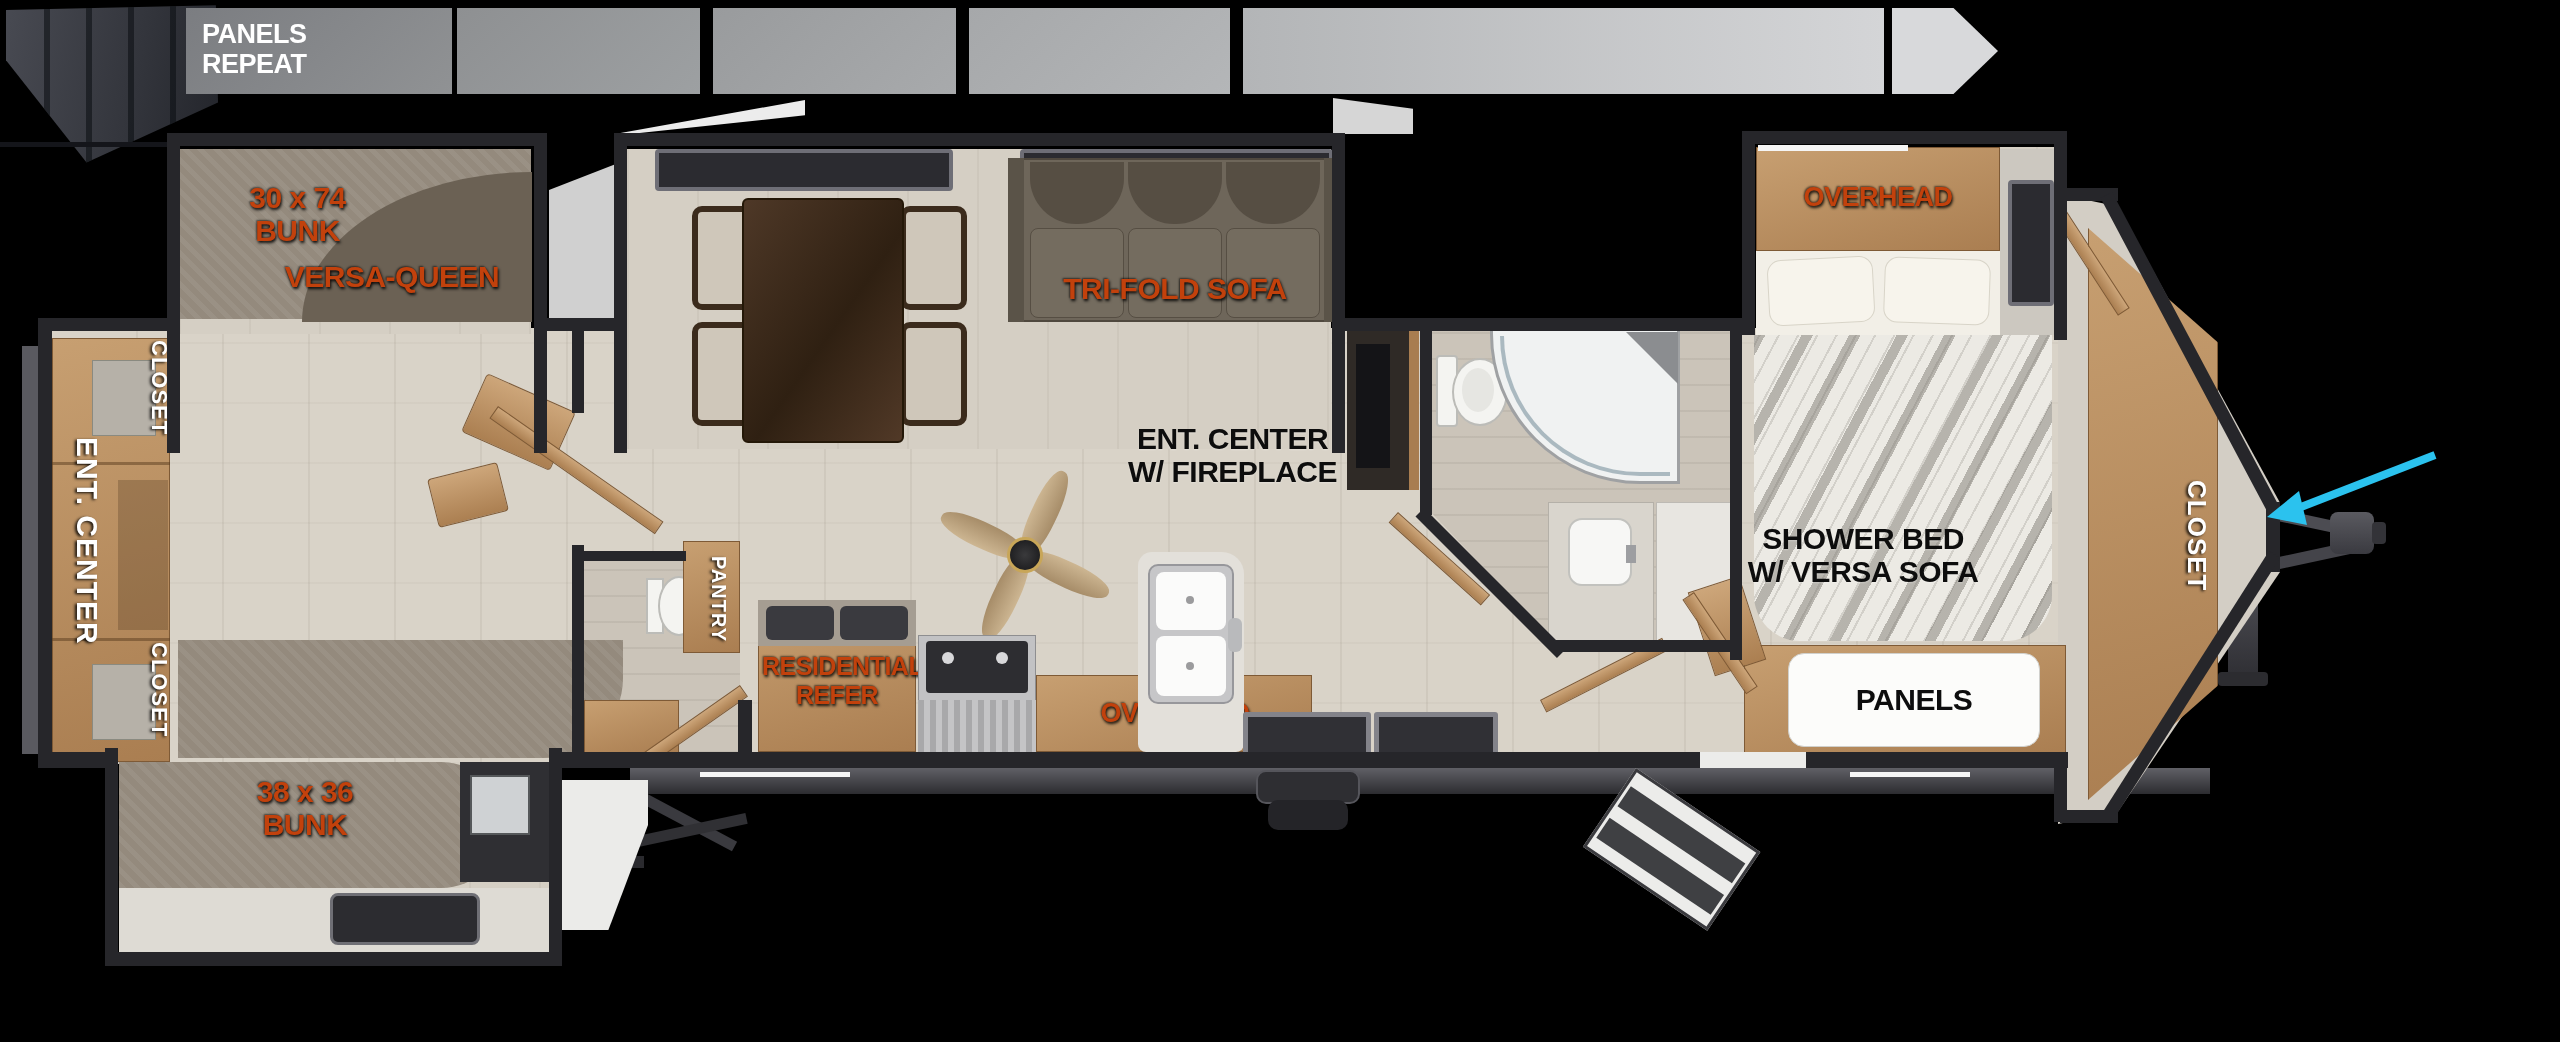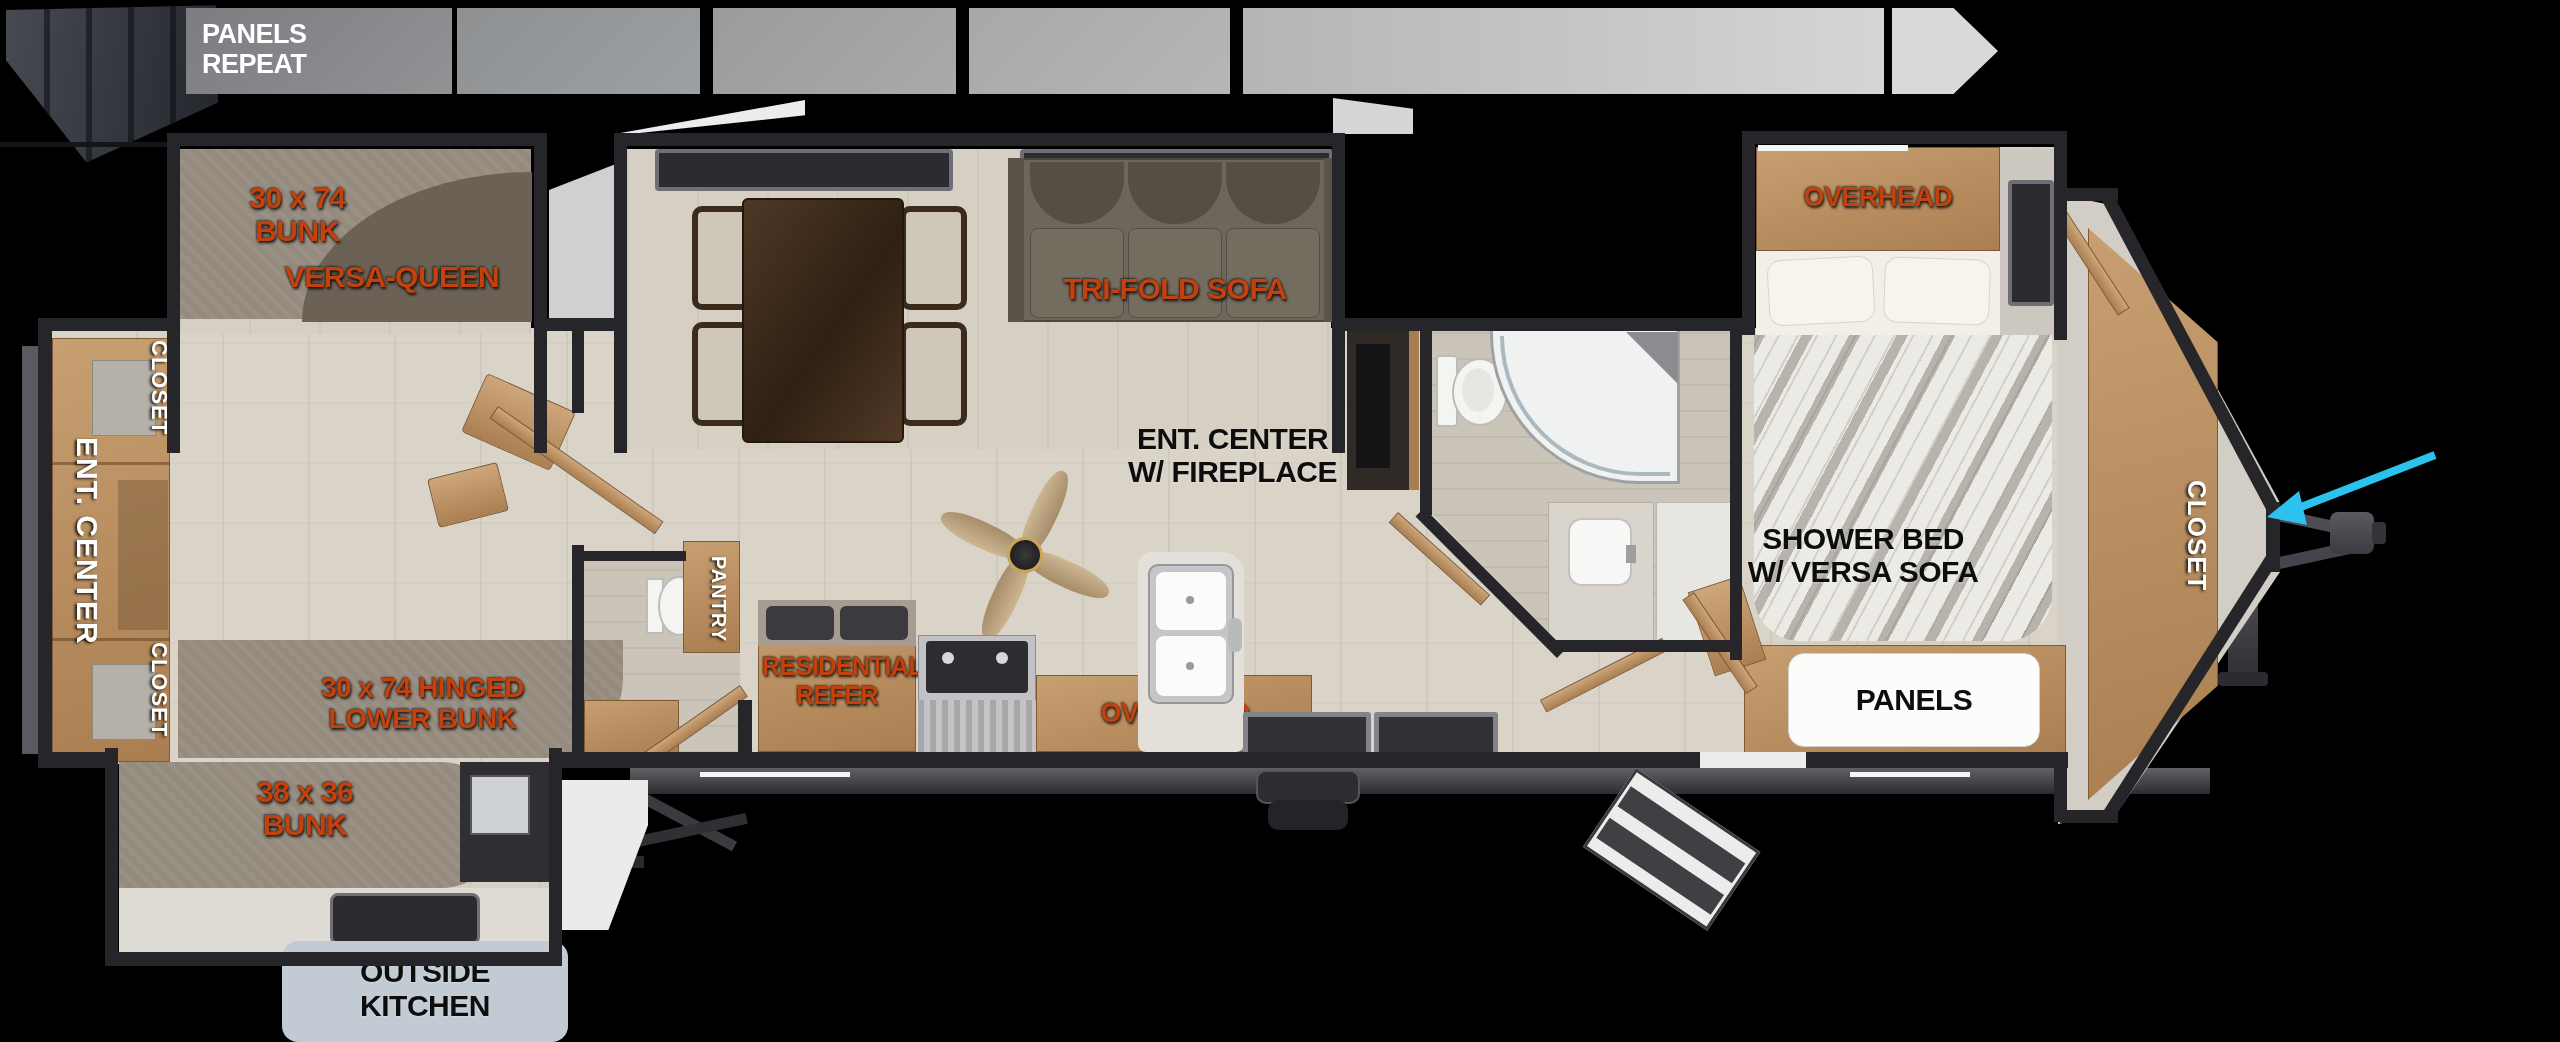--- a/index.html
+++ b/index.html
@@ -111,38 +111,28 @@
   <div class="lbl lw s30" style="left:205px;top:181px;width:185px;">
     <span class="ln">30 x 74</span>
     <span class="ln">BUNK</span>
   </div>
   <div class="lbl lw s30" style="left:272px;top:260px;width:240px;">VERSA-QUEEN</div>
 
   <div class="door" style="left:470px;top:390px;width:95px;height:62px;transform:rotate(24deg);border-radius:4px;"></div>
   <div class="door" style="left:432px;top:470px;width:70px;height:48px;transform:rotate(-14deg);border-radius:4px;"></div>
 
   <div class="matt" style="left:178px;top:640px;width:445px;height:118px;border-radius:0 0 80px 0;"></div>
-  <div class="lbl lw s28" style="left:290px;top:672px;width:265px;">
-    <span class="ln">30 x 74 HINGED</span>
-    <span class="ln">LOWER BUNK</span>
-  </div>
   <div class="matt" style="left:119px;top:762px;width:385px;height:126px;border-radius:0 70px 70px 0;"></div>
   <div class="abs" style="left:460px;top:762px;width:90px;height:120px;background:#2f2f33;"></div>
   <div class="abs" style="left:470px;top:775px;width:60px;height:60px;background:#cfd2d4;border:2px solid #55585a;"></div>
   <div class="abs" style="left:119px;top:888px;width:430px;height:64px;background:#dedbd4;"></div>
   <div class="abs" style="left:330px;top:893px;width:150px;height:52px;background:#2c2c30;border:3px solid #6f6f75;border-radius:8px;"></div>
   <div class="lbl lw s30" style="left:225px;top:775px;width:160px;">
     <span class="ln">38 x 36</span>
     <span class="ln">BUNK</span>
-  </div>
-  <div class="abs" style="left:282px;top:941px;width:286px;height:101px;background:#c2cbd3;border-radius:16px;">
-    <div class="lbl lb" style="left:0;top:14px;width:286px;font-size:30px;line-height:34px;">
-      <span class="ln">OUTSIDE</span>
-      <span class="ln">KITCHEN</span>
-    </div>
   </div>
 
   <div class="door" style="left:498px;top:406px;width:200px;height:13px;transform:rotate(35deg);transform-origin:0 0;"></div>
   <div class="fixt" style="left:646px;top:578px;width:14px;height:52px;"></div>
   <div class="fixt" style="left:658px;top:576px;width:38px;height:56px;border-radius:50%;"></div>
   <div class="wood" style="left:584px;top:700px;width:95px;height:54px;"></div>
   <div class="door" style="left:640px;top:755px;width:120px;height:12px;transform:rotate(-35deg);transform-origin:0 0;"></div>
   <div class="wood" style="left:683px;top:541px;width:57px;height:112px;"></div>
   <div class="vlbl" style="left:694px;top:551px;width:36px;height:96px;font-size:20px;">PANTRY</div>
 

